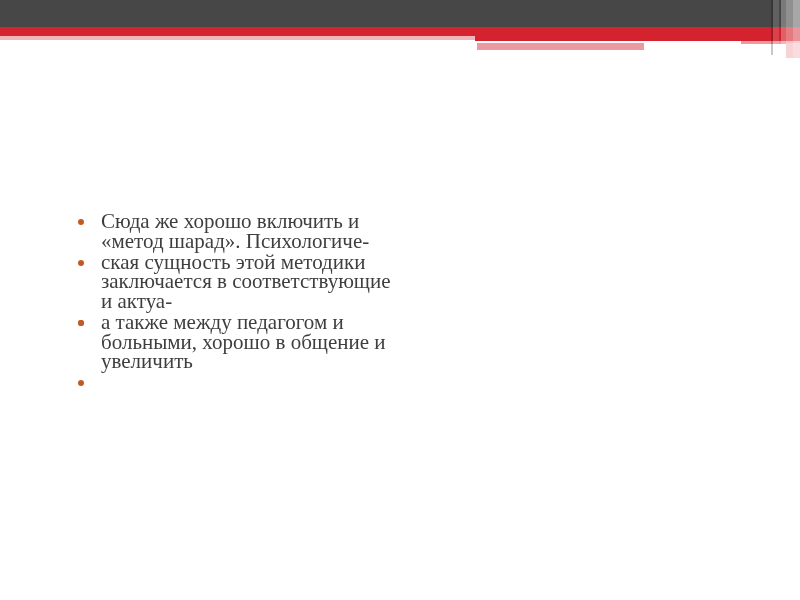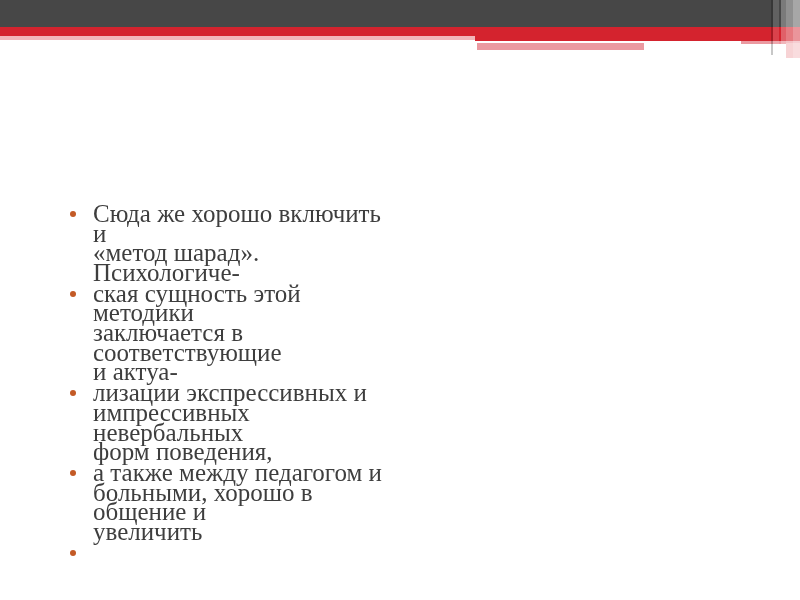--- a/index.html
+++ b/index.html
@@ -32,25 +32,25 @@
   .v2     { left: 781px; top: 0; width: 5px; height: 57px; background: rgba(255,255,255,0.28); }
   .v3     { left: 786px; top: 0; width: 7px; height: 58px; background: rgba(255,255,255,0.40); }
   .v4     { left: 793px; top: 0; width: 7px; height: 58px; background: rgba(255,255,255,0.52); }
 
   
   .bullets {
     position: absolute;
     left: 62px;
     top: 196px;
     width: 330px;
-    margin: 8px;
+    margin: 16px;
     padding: 0;
     list-style: none;
     color: var(--text_color);
-    font-size: 25px;
+    font-size: 21px;
     line-height: 19.6px;
   }
   .bullets li {
     position: relative;
     padding-left: 23px;
   }
   .bullets li + li { margin-top: 1.5px; }
   .dot {
     position: absolute;
     left: 0;
@@ -89,23 +89,20 @@
 «метод шарад». Психологиче-</span>
     </li>
     <li>
       <span class="dot"></span>
       <span class="txt">ская сущность этой методики
 заключается в соответствующие
 и актуа-</span>
     </li>
     <li>
       <span class="dot"></span>
-      <span class="txt">лизации экспрессивных и
-импрессивных невербальных
-форм поведения,</span>
     </li>
     <li>
       <span class="dot"></span>
       <span class="txt">а также между педагогом и
 больными, хорошо в общение и
 увеличить</span>
     </li>
     <li>
       <span class="dot"></span>
     </li>

